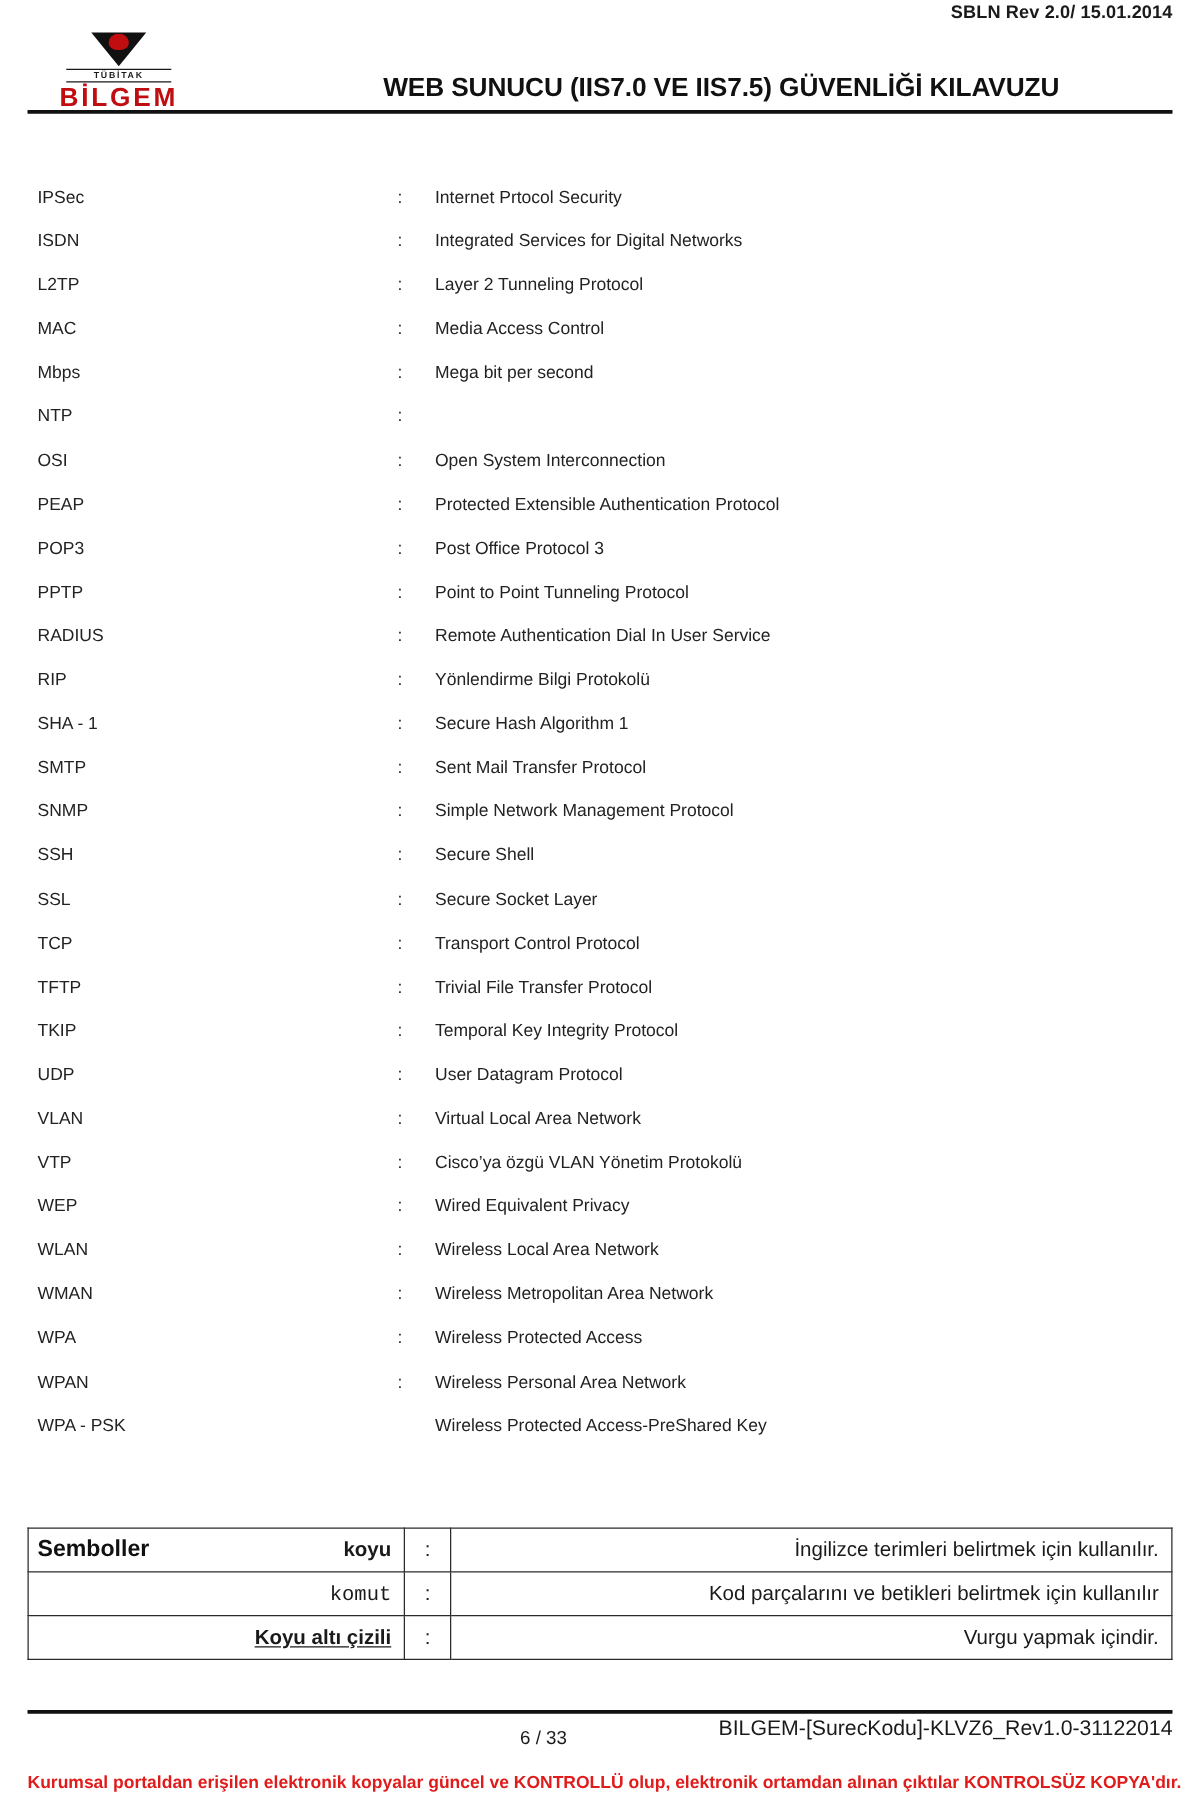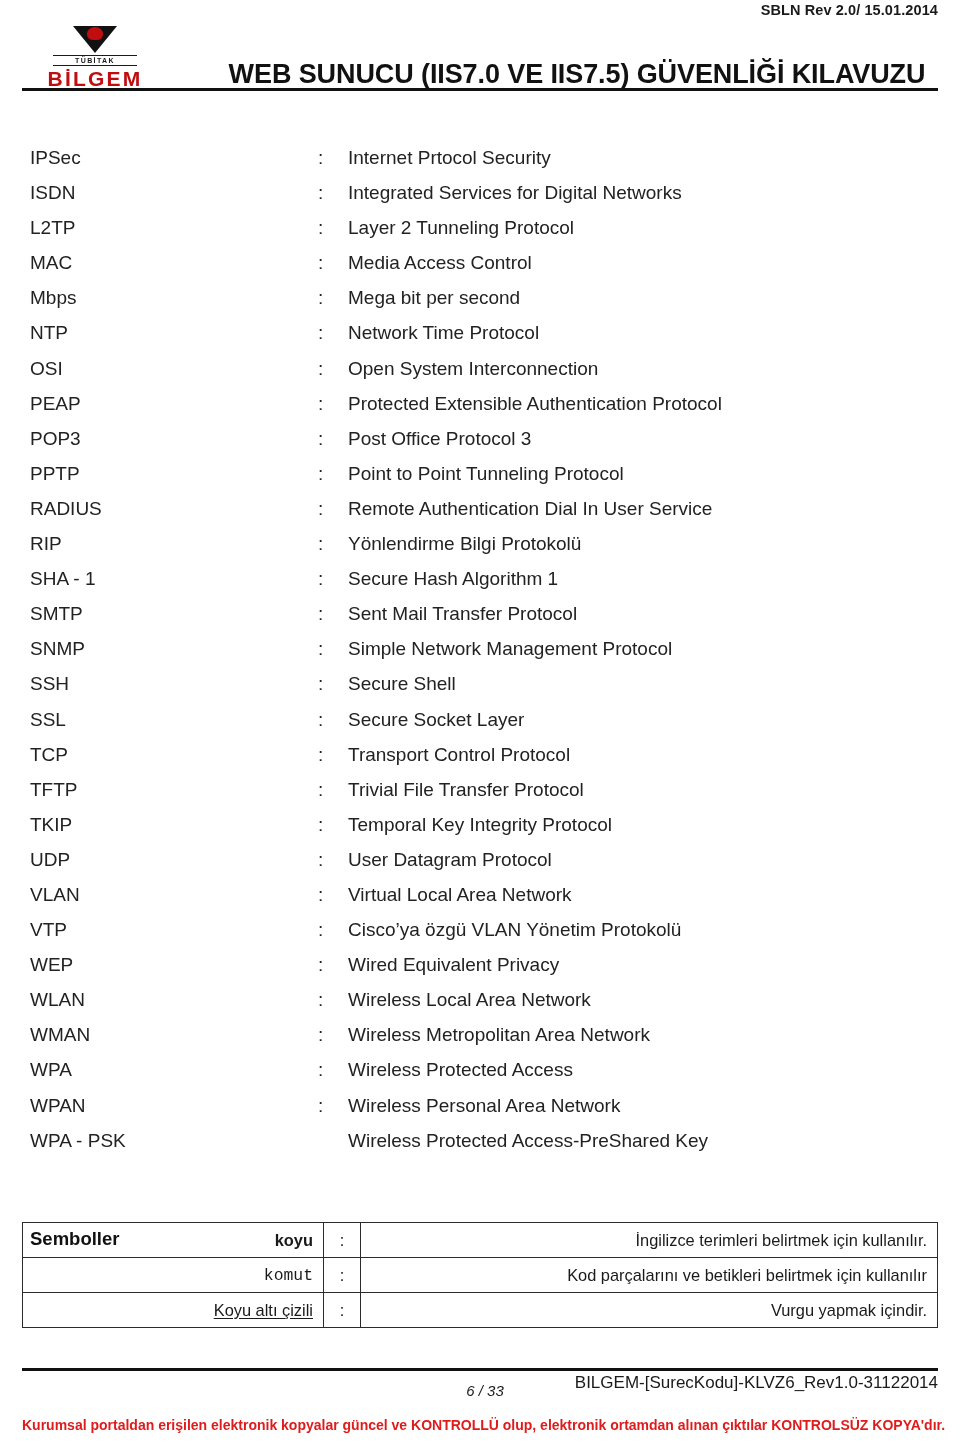--- a/index.html
+++ b/index.html
@@ -103,21 +103,21 @@
     color: #c00d10;
     line-height: 23px;
   }
 
   .header-title {
     position: absolute;
     left: 205px;
     top: 33px;
     width: 700px;
     text-align: center;
-    font-size: 27px;
+    font-size: 21px;
     font-weight: bold;
     letter-spacing: -0.1px;
     color: #111111;
     white-space: nowrap;
   }
 
   .header-rule {
     position: absolute;
     left: 22px;
     top: 88px;
@@ -130,21 +130,21 @@
   .abbr-list {
     position: absolute;
     left: 30px;
     top: 140px;
     width: 900px;
   }
   .abbr-row {
     position: relative;
     height: 35.1px;
     line-height: 35.1px;
-    font-size: 19px;
+    font-size: 14px;
     color: #222222;
     white-space: nowrap;
   }
   .abbr-term {
     position: absolute;
     left: 0;
     top: 0;
     width: 270px;
   }
   .abbr-colon {
@@ -197,43 +197,41 @@
   .style-bold {
     font-weight: bold;
   }
   .style-mono {
     font-family: "Liberation Mono", "DejaVu Sans Mono", monospace;
     font-size: 15.5px;
     color: #6b6b6b;
     margin-top: 20px;
   }
   .style-boldunder {
-    font-weight: normal;
+    font-weight: bold;
     text-decoration: underline;
     text-underline-offset: 2px;
   }
 
   
   .footer-rule {
     position: absolute;
     left: 22px;
     top: 1368px;
     width: 916px;
     height: 0;
     border-top: 3.5px solid #111111;
   }
   .footer-page {
     position: absolute;
-    left: 430px;
+    left: 416px;
     top: 1382px;
     width: 110px;
-    text-align: center;
     font-size: 15px;
     color: #1a1a1a;
-    font-style: italic;
   }
   .footer-code {
     position: absolute;
     right: 22px;
     top: 1373px;
     font-size: 17px;
     color: #1a1a1a;
     white-space: nowrap;
   }
   .footer-notice {
@@ -293,21 +291,20 @@
         <span class="abbr-def">Media Access Control</span>
       </div>
       <div class="abbr-row">
         <span class="abbr-term">Mbps</span>
         <span class="abbr-colon">:</span>
         <span class="abbr-def">Mega bit per second</span>
       </div>
       <div class="abbr-row">
         <span class="abbr-term">NTP</span>
         <span class="abbr-colon">:</span>
-        <span class="abbr-def">Network Time Protocol</span>
       </div>
       <div class="abbr-row">
         <span class="abbr-term">OSI</span>
         <span class="abbr-colon">:</span>
         <span class="abbr-def">Open System Interconnection</span>
       </div>
       <div class="abbr-row">
         <span class="abbr-term">PEAP</span>
         <span class="abbr-colon">:</span>
         <span class="abbr-def">Protected Extensible Authentication Protocol</span>

